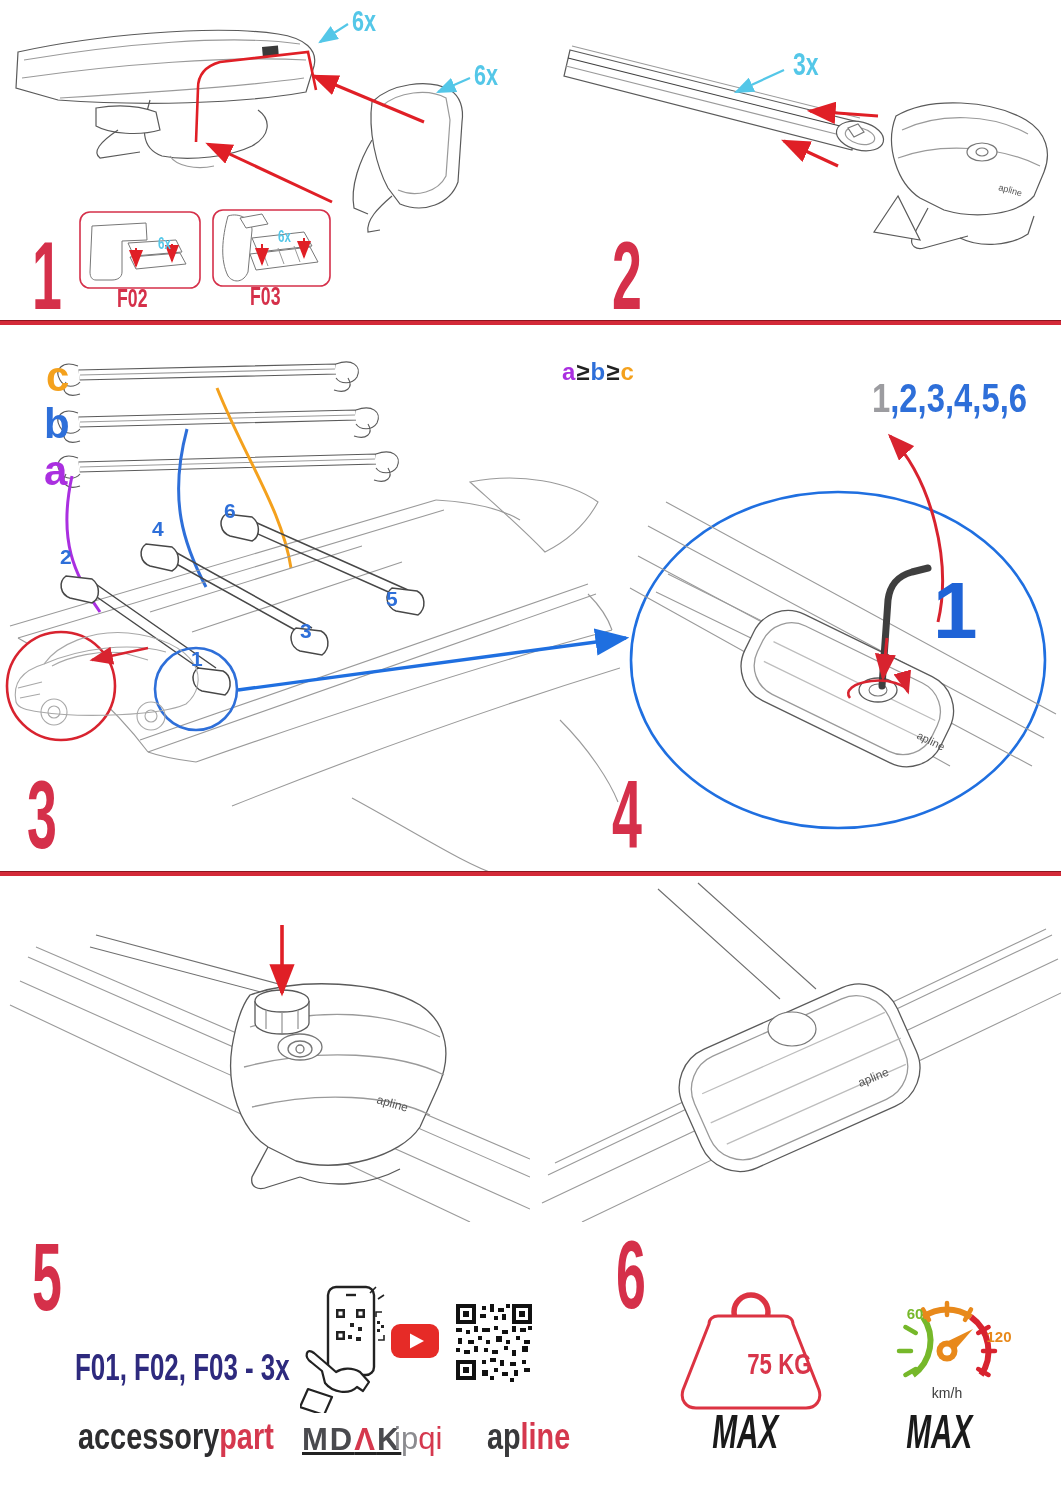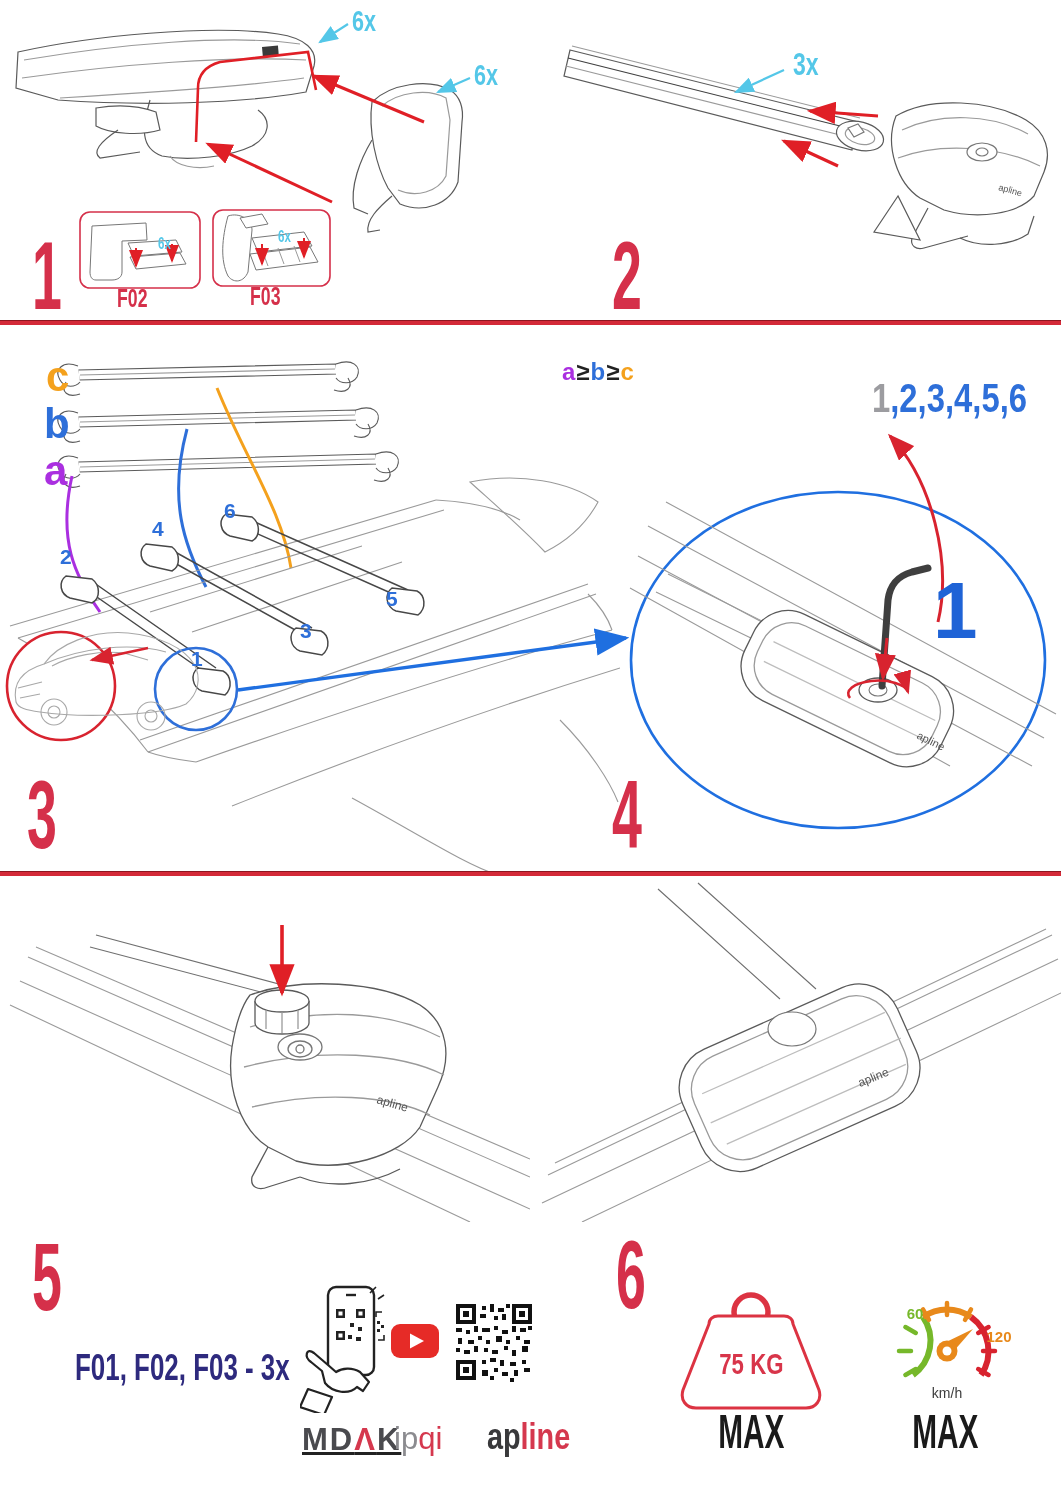--- a/index.html
+++ b/index.html
@@ -17,21 +17,21 @@
   .rule{font-weight:bold;font-size:24px;line-height:1;letter-spacing:1px;}
   .seq{font-weight:bold;font-size:40px;line-height:1;transform:scaleX(.82);transform-origin:left top;white-space:nowrap;}
   .bigone{font-weight:bold;font-size:80px;line-height:.9;color:#1f63d6;}
   .note{font-weight:bold;font-size:36px;color:#2e2a7e;transform:scaleX(.72);
         transform-origin:left top;white-space:nowrap;line-height:1;}
   .brandrow{white-space:nowrap;}
   .b-accpart{font-weight:bold;font-size:37px;transform:scaleX(.78);transform-origin:left top;display:inline-block;line-height:1;}
   .b-mdak{font-weight:bold;font-size:31px;letter-spacing:2px;display:inline-block;line-height:1;text-decoration:underline;}
   .b-ipqi{font-size:31px;color:#8b8b8f;display:inline-block;line-height:1;}
   .b-apline{font-weight:bold;font-size:36px;transform:scaleX(.8);transform-origin:left top;display:inline-block;line-height:1;}
-  .maxwrap{width:118px;text-align:center;}
+  .maxwrap{width:118px;font-style:italic;}
   .max{font-weight:bold;font-size:48px;color:#1a1a1a;display:inline-block;
        transform:scaleX(.62);transform-origin:center top;line-height:1;}
   .kgwrap{width:118px;text-align:center;}
   .kg{font-weight:bold;font-size:30px;color:#d8354a;display:inline-block;
       transform:scaleX(.74);transform-origin:center top;line-height:1;}
   .divider{position:absolute;left:0;width:1061px;height:4px;background:#d42a38;border-top:1px solid #8f1620;}
   svg text{font-family:"Liberation Sans",sans-serif;}
 </style>
 </head>
 <body>
@@ -375,37 +375,40 @@
       <rect x="9" y="65" width="6" height="6"></rect>
       <path d="M28,4h4v4h-4z M36,2h4v8h-4z M44,6h6v4h-6z M52,2h4v4h-4z M26,12h6v4h-6z M40,14h4v4h-4z M48,12h4v6h-4z
                M2,26h6v4h-6z M12,28h4v4h-4z M20,24h4v6h-4z M28,26h8v4h-8z M40,24h4v4h-4z M48,28h6v4h-6z M58,24h4v6h-4z M66,26h6v4h-6z M74,24h4v4h-4z
                M4,36h4v6h-4z M14,38h6v4h-6z M24,34h4v4h-4z M32,38h4v4h-4z M42,34h6v6h-6z M52,38h4v4h-4z M62,34h4v4h-4z M70,38h6v4h-6z
                M2,46h4v4h-4z M10,48h6v4h-6z M20,44h4v6h-4z M30,46h4v4h-4z M38,48h6v4h-6z M50,44h4v4h-4z M58,48h4v6h-4z M68,44h6v6h-6z
                M28,58h4v4h-4z M36,56h6v4h-6z M46,58h4v6h-4z M56,60h6v4h-6z M68,58h4v4h-4z
                M28,68h6v6h-6z M40,66h4v4h-4z M48,70h6v4h-6z M60,68h4v6h-4z M70,66h6v4h-6z M36,74h4v4h-4z M56,76h4v4h-4z"></path>
     </g>
   </svg>
 
+  <div class="abs brandrow" style="left:78px;top:1418px">
+    <span class="b-accpart"><span style="color:#2d2d2f">accessory</span><span style="color:#d5384e">part</span></span>
+  </div>
   <div class="abs brandrow" style="left:302px;top:1424px">
     <span class="b-mdak"><span style="color:#4a4a4e">MD</span><span style="color:#d5384e">Λ</span><span style="color:#4a4a4e">K</span></span>
   </div>
   <div class="abs brandrow" style="left:394px;top:1423px">
     <span class="b-ipqi"><span style="color:#8b8b8f">ip</span><span style="color:#d5384e">qi</span></span>
   </div>
   <div class="abs brandrow" style="left:487px;top:1419px">
     <span class="b-apline"><span style="color:#39393b">ap</span><span style="color:#d5384e">line</span></span>
   </div>
 
   <span class="abs step" style="left:616px;top:1236px">6</span>
 
   <svg class="abs" style="left:673px;top:1286px" width="155" height="130" viewBox="0 0 155 130">
     <circle cx="78" cy="26" r="17" fill="none" stroke="#dc3342" stroke-width="5.5"></circle>
     <path d="M36,38 C36,33 40,30 45,30 L111,30 C116,30 120,33 120,38 L146,104 C149,114 143,122 133,122 L23,122 C13,122 7,114 10,104 Z" fill="#fff" stroke="#dc3342" stroke-width="3"></path>
   </svg>
-  <div class="abs kgwrap" style="left:692px;top:1349px">
+  <div class="abs kgwrap" style="left:720px;top:1349px">
     <span class="kg">75 KG</span>
   </div>
   <div class="abs maxwrap" style="left:692px;top:1408px">
     <span class="max">MAX</span>
   </div>
 
   <svg class="abs" style="left:882px;top:1293px" width="130" height="112" viewBox="0 0 130 112">
     <path d="M31,82 A42,42 0 0 0 41,24" fill="none" stroke="#76b82a" stroke-width="6"></path>
     <path d="M41,24 A42,42 0 0 1 89,24" fill="none" stroke="#e8891b" stroke-width="6"></path>
     <path d="M89,24 A42,42 0 0 1 99,82" fill="none" stroke="#d8232f" stroke-width="6"></path>

